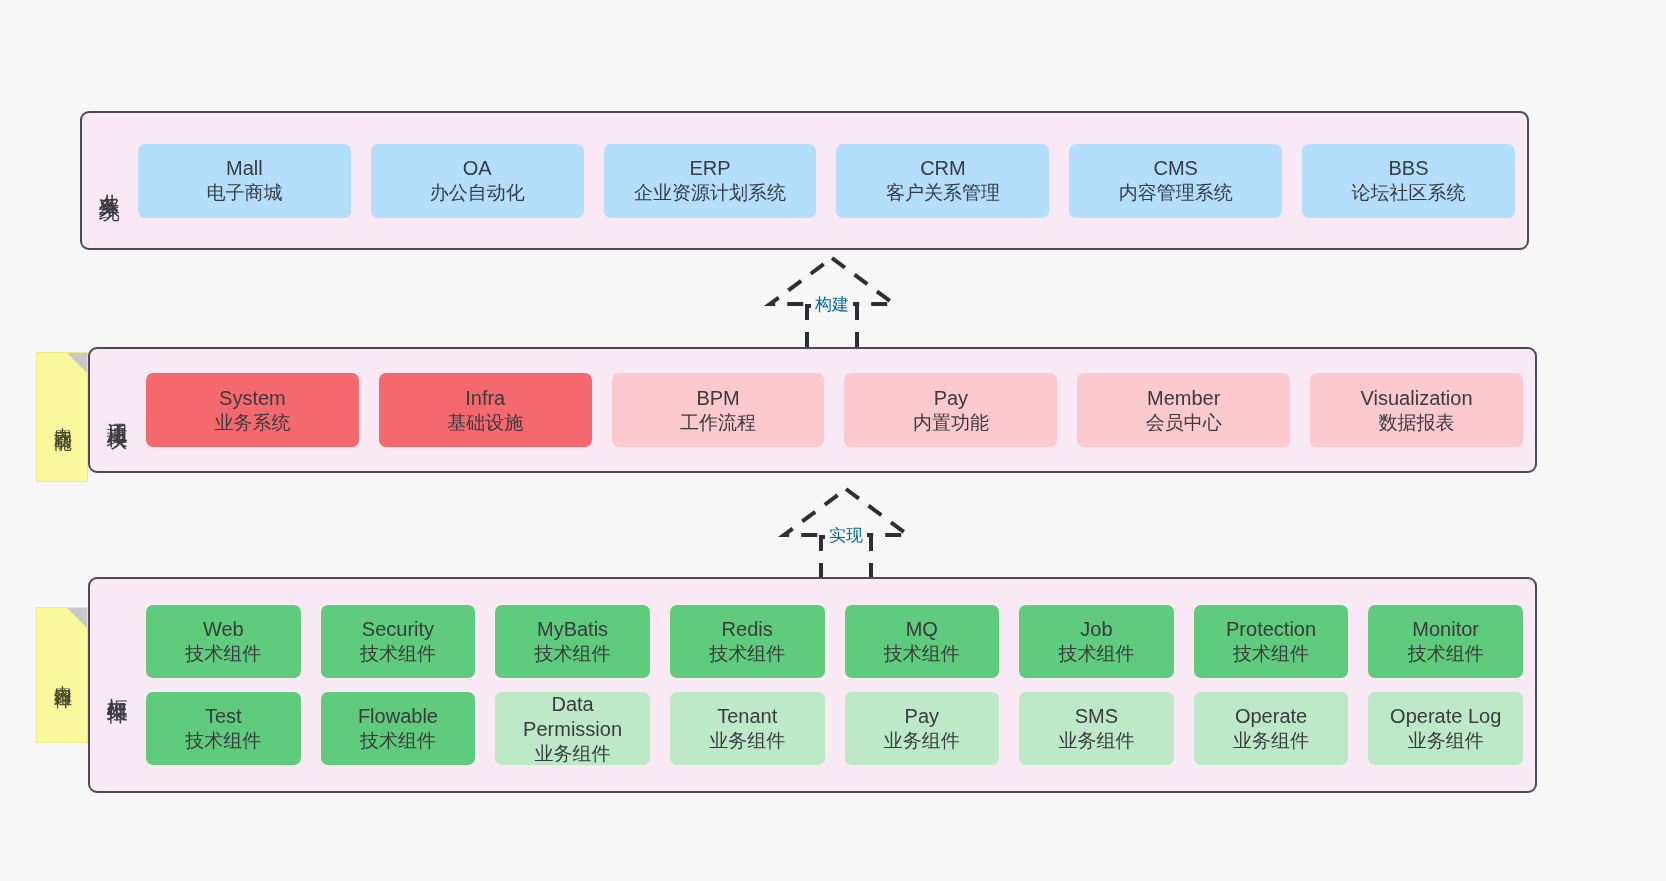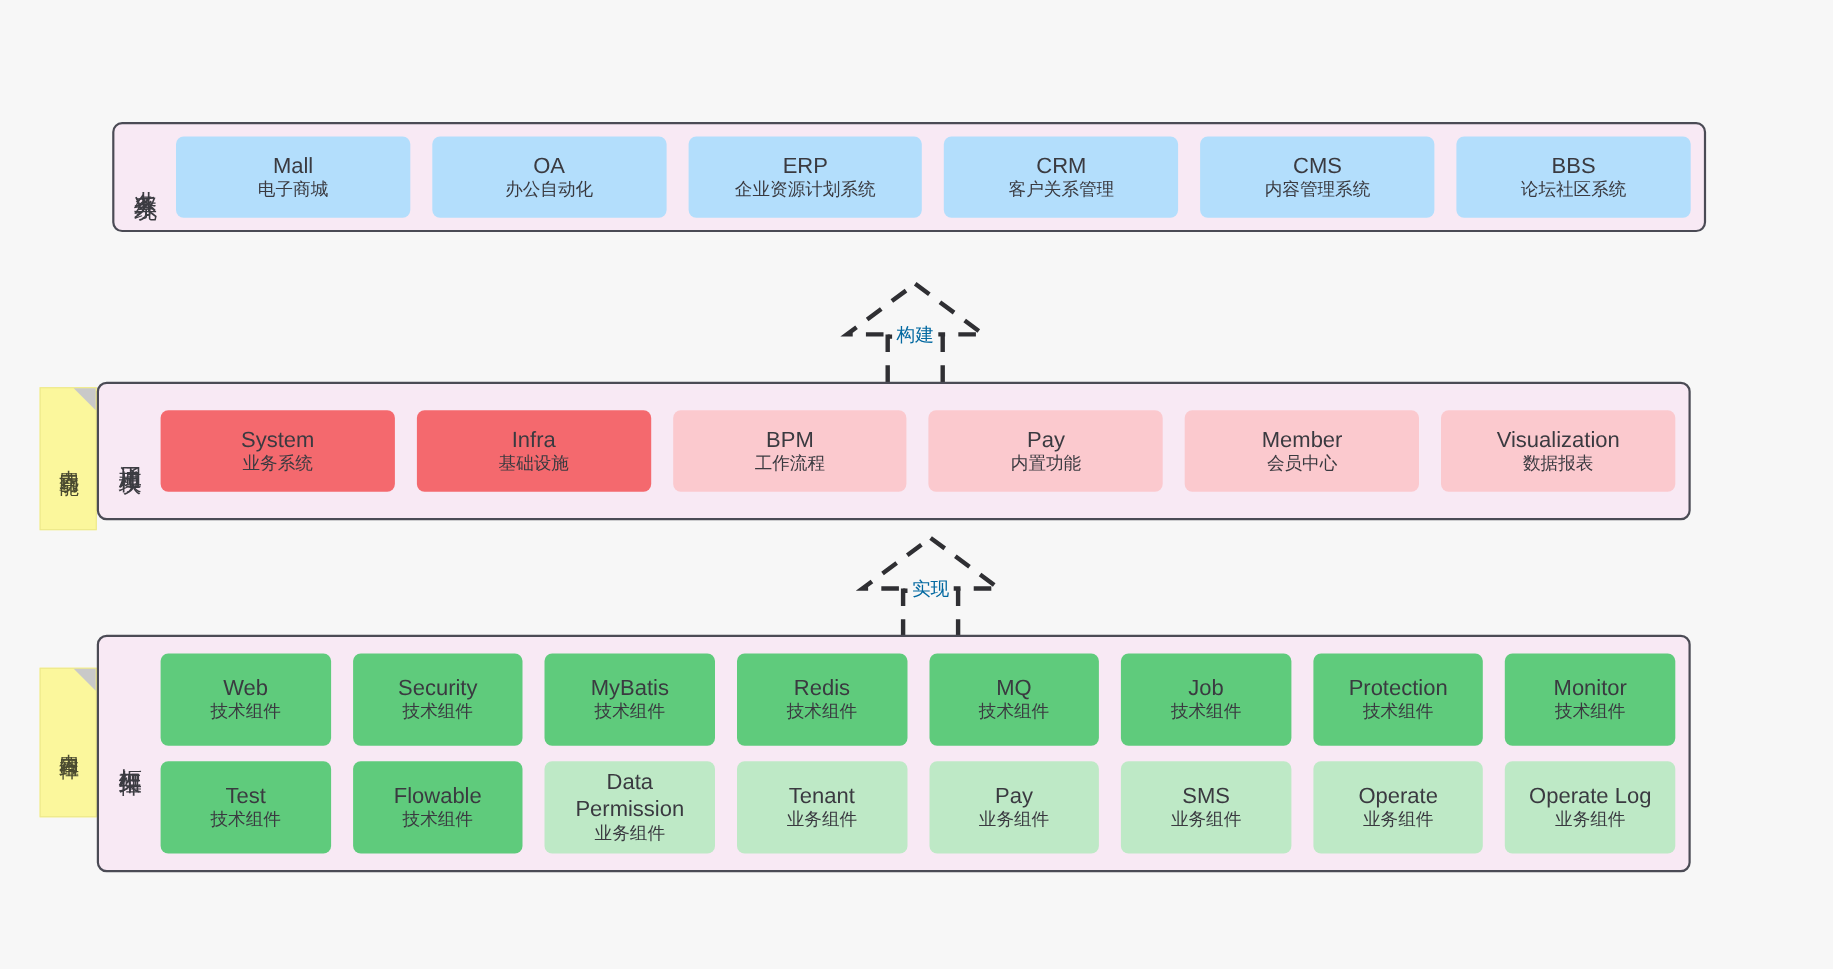--- a/index.html
+++ b/index.html
@@ -65,36 +65,36 @@
     display: flex;
     flex-direction: column;
     align-items: center;
     justify-content: center;
     text-align: center;
     color: #3A3A40;
     line-height: 1.24;
     padding: 6px 4px;
   }
   .node .en { font-size: 20px; }
-  .node .cn { font-size: 16px; }
+  .node .cn { font-size: 19px; }
 
   .node.blue   { background: #B3DEFC; }
   .node.red    { background: #F4696E; }
   .node.pink   { background: #FBC9CE; }
   .node.green  { background: #5FCB7C; }
   .node.lgreen { background: #BEE9C6; }
 
   
-  #layer-business { left: 102px;  top: 111px; width: 1449px; height: 100px; }
+  #layer-business { left: 80px;  top: 111px; width: 1449px; height: 139px; }
   #layer-common   { left: 88px;  top: 347px; width: 1449px; height: 126px; }
   #layer-frame    { left: 88px;  top: 577px; width: 1449px; height: 216px; }
 
   #layer-business .node { height: 74px; }
   #layer-common   .node { height: 74px; }
-  #layer-frame    .node { height: 84px; text-align: center; }
+  #layer-frame    .node { height: 73px; text-align: center; }
 
   
   .note {
     position: absolute;
     width: 52px;
     background: #FBF79C;
     display: flex;
     align-items: center;
     justify-content: center;
     font-size: 18px;

